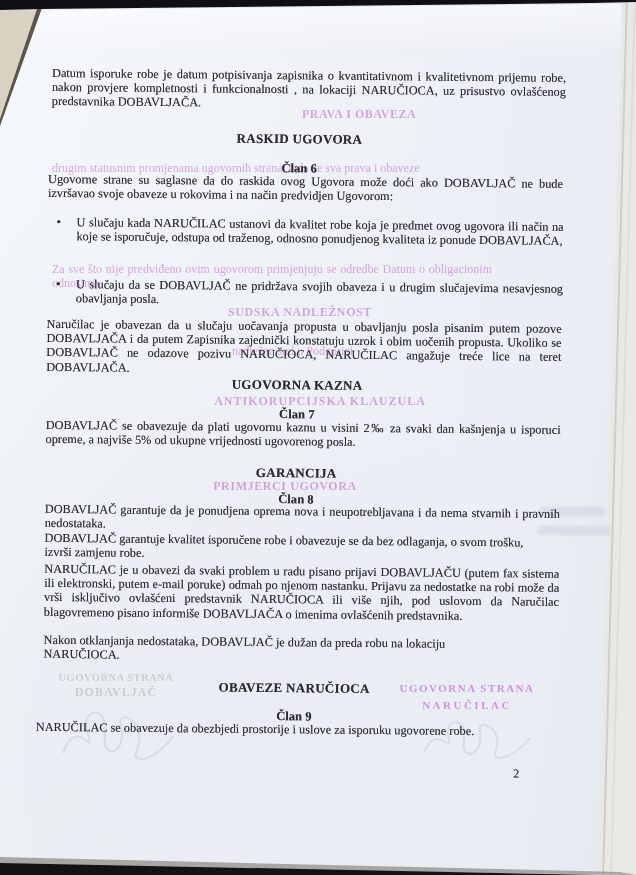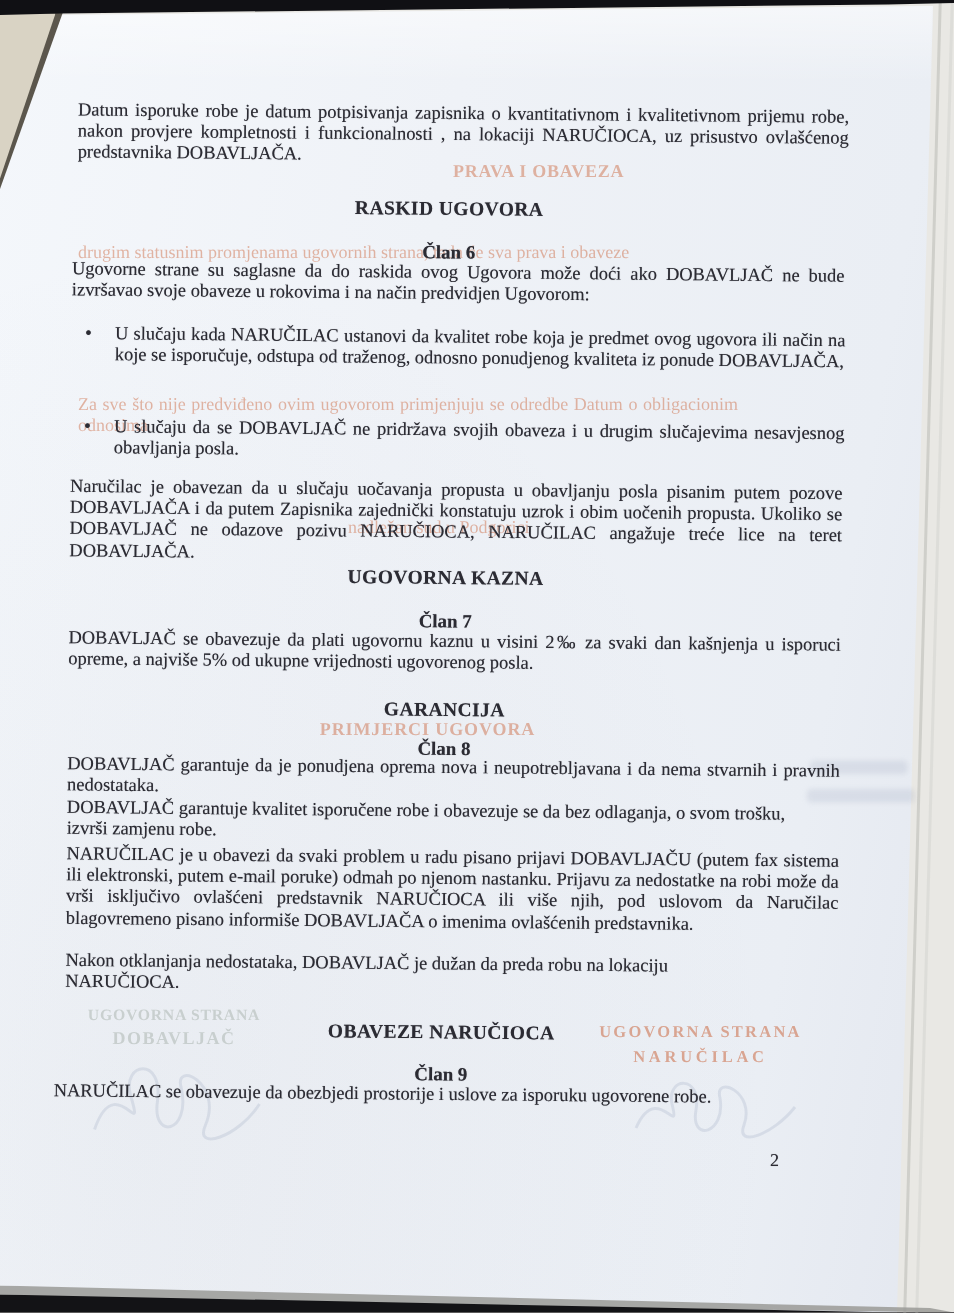--- a/index.html
+++ b/index.html
@@ -23,21 +23,21 @@
   .wedge-cream{position:absolute;inset:0;background:#d9d3c4;
          clip-path:polygon(0 8px,37px 9px,0 119px);}
   .top-bar{position:absolute;inset:0;background:#101014;
          clip-path:polygon(0 0,636px 0,636px 2px,592px 3px,40px 9px,0 10px);}
   .bottom-gray{position:absolute;inset:0;background:#9a9a96;opacity:.85;
          clip-path:polygon(0 857px,620px 872px,636px 875px,0 866px);}
   .bottom-black{position:absolute;inset:0;background:#131316;
          clip-path:polygon(0 863px,598px 875px,0 875px);}
   
   .ghost{position:absolute;left:0;top:0;width:636px;height:875px;pointer-events:none;}
-  .ghost .g{position:absolute;color:#c2410c;opacity:.36;filter:blur(.45px);
+  .ghost .g{position:absolute;color:#a21caf;opacity:.36;filter:blur(.45px);
             font-size:12px;line-height:14px;}
   .ghost .gb{font-weight:bold;}
   .ghost .gcenter{text-align:center;}
   .ghost .greenish{color:#97a39a;opacity:.40;}
   .smudge{position:absolute;background:rgba(150,162,186,.20);filter:blur(1.6px);border-radius:3px;}
   .sig-squiggle{position:absolute;opacity:.15;}
   
   .text-layer{position:absolute;left:0;top:0;width:636px;height:875px;
               transform:rotate(.55deg);transform-origin:60px 80px;
               color:#2b2b33;font-size:12.3px;line-height:14.2px;
@@ -65,21 +65,23 @@
   <div class="wedge-dark"></div>
   <div class="wedge-cream"></div>
   <div class="top-bar"></div>
   <div class="bottom-gray"></div>
   <div class="bottom-black"></div>
 
   <div class="ghost">
     <div class="g gb" style="left:302px;top:107px;letter-spacing:.5px;">PRAVA I OBAVEZA</div>
     <div class="g" style="left:52px;top:161px;width:470px;">drugim statusnim promjenama ugovornih strana, tada će sva prava i obaveze</div>
     <div class="g" style="left:52px;top:262px;width:440px;text-align:justify;">Za sve što nije predviđeno ovim ugovorom primjenjuju se odredbe Datum o obligacionim odnosima</div>
+    <div class="g gb gcenter" style="left:20px;top:305px;width:560px;letter-spacing:.6px;">SUDSKA NADLEŽNOST</div>
     <div class="g" style="left:232px;top:344px;">nadležan sud u Podgorici</div>
+    <div class="g gb gcenter" style="left:40px;top:394px;width:560px;letter-spacing:1px;">ANTIKORUPCIJSKA KLAUZULA</div>
     <div class="g gb gcenter" style="left:20px;top:479px;width:530px;letter-spacing:.6px;">PRIMJERCI UGOVORA</div>
     <div class="smudge" style="left:540px;top:507px;width:65px;height:9px;"></div>
     <div class="smudge" style="left:538px;top:526px;width:72px;height:9px;"></div>
     <div class="g gb gcenter greenish" style="left:46px;top:671px;width:140px;font-size:10.5px;letter-spacing:.5px;">UGOVORNA STRANA</div>
     <div class="g gb gcenter greenish" style="left:46px;top:685px;width:140px;font-size:12px;letter-spacing:1px;text-align:center;">DOBAVLJAČ</div>
     <div class="g gb gcenter" style="left:372px;top:681px;width:190px;font-size:11px;letter-spacing:1.5px;opacity:.42;">UGOVORNA STRANA</div>
     <div class="g gb gcenter" style="left:372px;top:698px;width:190px;font-size:11px;letter-spacing:2.5px;opacity:.42;">NARUČILAC</div>
     <svg class="sig-squiggle" style="left:55px;top:698px;" width="130" height="75" viewBox="0 0 130 75">
       <path d="M8,55 C22,14 42,66 32,32 C26,10 54,6 50,36 C46,62 72,58 66,28 C60,8 94,24 82,52 C74,70 104,60 118,38" fill="none" stroke="#6b7da0" stroke-width="2"></path>
     </svg>

